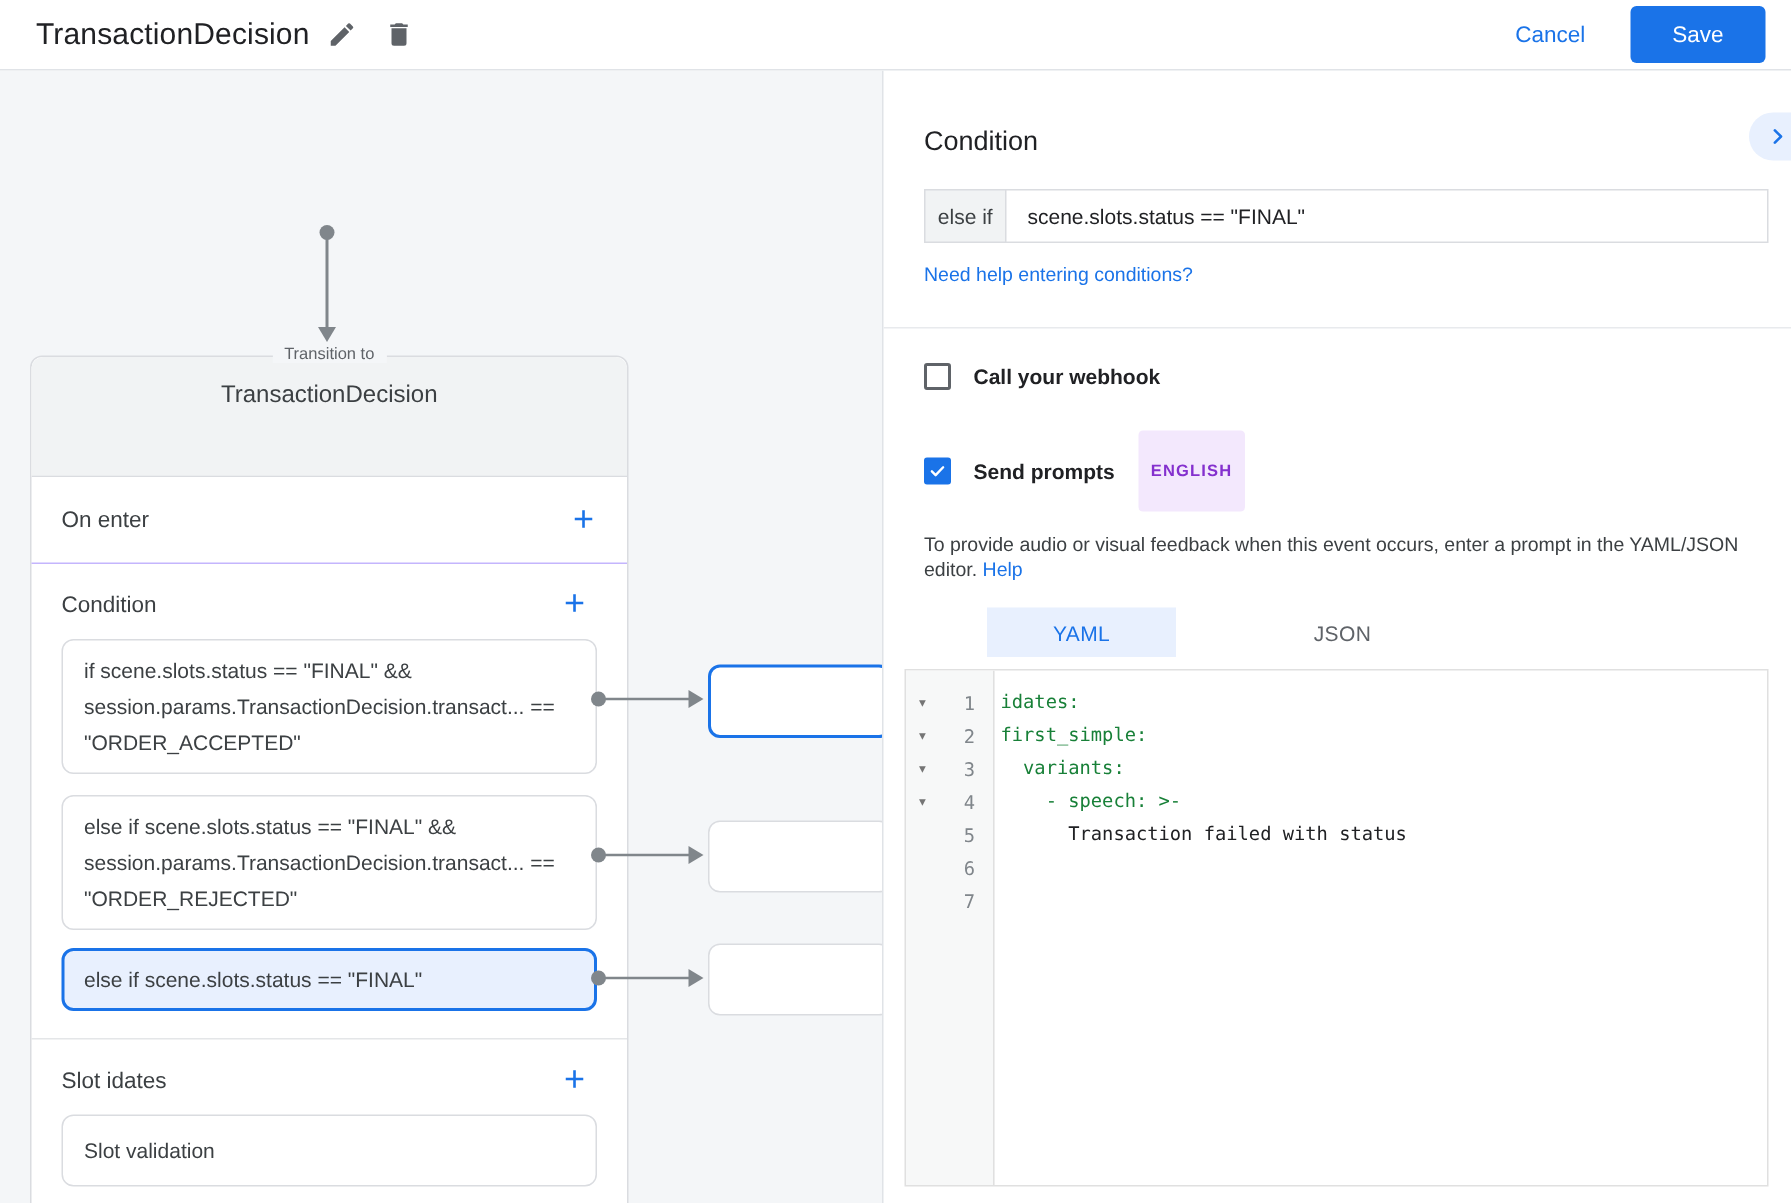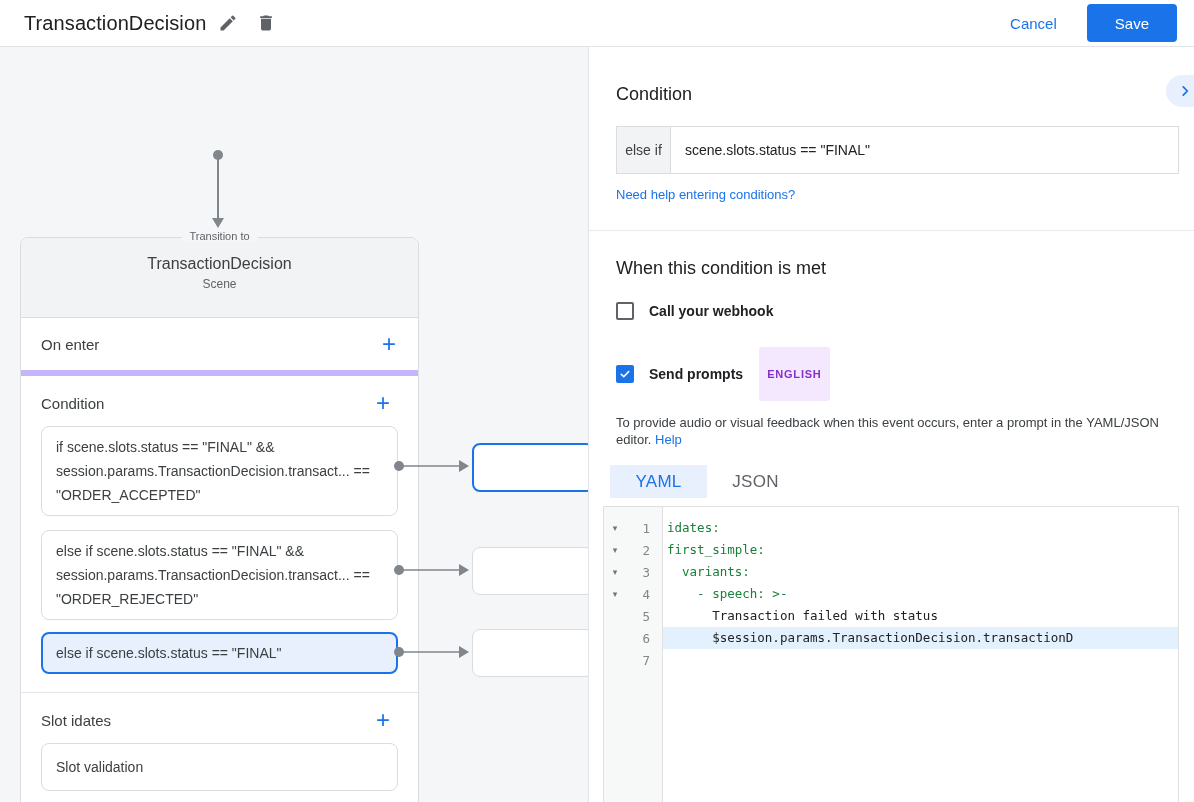--- a/index.html
+++ b/index.html
@@ -33,21 +33,21 @@
     background:#fff; border:1px solid #dadce0; border-radius:8px; }
   .tfrom-value { position:absolute; left:0; right:0; top:34px; text-align:center;
     font-size:15px; color:#202124; }
   .tto { position:absolute; left:20px; top:190px; width:399px; height:575px;
     background:#fff; border:1px solid #dadce0; border-radius:8px 8px 0 0; }
   .tto-header { background:#f1f3f4; border-bottom:1px solid #dadce0;
     border-radius:8px 8px 0 0; padding:17px 10px 15px; text-align:center; height:80px; }
   .tto-title { font-size:16px; color:#3c4043; }
   .tto-subtitle { font-size:12px; color:#5f6368; margin-top:4px; }
   .row-head { display:flex; align-items:center; justify-content:space-between; }
-  .on-enter { height:58px; padding:0 14px 0 20px; border-bottom:6px solid #c4b5fd; }
+  .on-enter { height:58px; padding:0 14px 0 20px; border-bottom:1px solid #c4b5fd; }
   .section-label { font-size:15px; color:#3c4043; }
   .plus { color:#1a73e8; font-size:24px; font-weight:400; line-height:24px;
     background:none; border:none; cursor:pointer; width:30px; height:30px;
     font-family:inherit; }
   .section { padding:12px 20px 18px; border-bottom:1px solid #e4e6e8; }
   .section.last { border-bottom:none; }
   .card { border:1px solid #dadce0; border-radius:8px; background:#fff;
     padding:8px 14px; font-size:14px; line-height:24px; color:#3c4043; cursor:pointer; }
   .card.selected { border:2px solid #1a73e8; background:#e8f0fe; padding:7px 13px; }
   .card.mt8 { margin-top:8px; } .card.mt14 { margin-top:14px; } .card.mt12 { margin-top:12px; }
@@ -59,43 +59,43 @@
   .target-box.b2 { left:472px; top:500px; height:48px; border:1px solid #dadce0; }
   .target-box.b3 { left:472px; top:582px; height:48px; border:1px solid #dadce0; }
 
   
   .panel { position:absolute; left:588px; top:0; width:606px; height:755px;
     background:#fff; border-left:1px solid #e0e3e7; padding:0 16px 0 27px; overflow:hidden; }
   .panel-heading { margin-top:37px; font-size:18px; font-weight:400; color:#202124; }
   .collapse-pill { position:absolute; top:28px; right:-16px; width:44px; height:32px;
     background:#e8f0fe; border:none; border-radius:16px; cursor:pointer;
     display:flex; align-items:center; padding-left:12px; }
-  .cond-row { margin-top:21px; display:flex; height:48px; width:563px; }
+  .cond-row { margin-top:21px; display:flex; height:36px; width:563px; }
   .cond-prefix { width:54px; background:#f1f3f4; border:1px solid #dadce0; border-right:none;
     display:flex; align-items:center; justify-content:center; font-size:14px; color:#3c4043; }
   .cond-input { flex:1; border:1px solid #dadce0; font-size:14px; color:#202124;
     padding:0 14px; font-family:inherit; background:#fff; outline:none; }
   .link { margin-top:13px; font-size:13px; color:#1a73e8; cursor:pointer; width:fit-content; }
   .panel-divider { height:1px; background:#e8eaed; margin:28px -16px 0 -27px; }
   .when-heading { margin-top:27px; font-size:18px; font-weight:400; }
   .check-row { display:flex; align-items:center; margin-top:23px; }
   .check-row.prompts { margin-top:27px; }
   .checkbox { width:18px; height:18px; border:2px solid #5f6368; border-radius:2px;
     background:#fff; cursor:pointer; flex:none; }
   .checkbox.checked { background:#1a73e8; border-color:#1a73e8;
     display:flex; align-items:center; justify-content:center; }
   .check-label { margin-left:15px; font-size:14px; font-weight:700; color:#202124; }
   .lang-badge { margin-left:16px; background:#f3e8fd; color:#8430ce; font-size:11px;
     font-weight:700; letter-spacing:.8px; padding:21px 8px; border-radius:3px; }
   .hint { margin-top:13px; font-size:13px; line-height:17px; color:#3c4043; width:566px; }
   .hint .link-inline { color:#1a73e8; cursor:pointer; }
   .tabs { margin-top:17px; margin-left:-6px; display:flex; }
-  .tab { width:97px; height:33px; display:flex; align-items:center; justify-content:center;
-    font-size:17px; font-weight:500; letter-spacing:.25px; color:#5f6368; cursor:pointer;
-    background:none; border:none; font-family:inherit; }
+  .tab { width:126px; height:33px; display:flex; align-items:center; justify-content:center;
+    font-size:14px; font-weight:500; letter-spacing:.25px; color:#5f6368; cursor:pointer;
+    background:none; border:none; font-family:inherit;margin-left:48px; }
   .tab.active { background:#e8f0fe; color:#1a73e8; }
 
   
   .editor { position:relative; margin-top:8px; margin-left:-13px; width:576px; height:345px;
     border:1px solid #e0e0e0; background:#fff; overflow:hidden; }
   .gutter-bg { position:absolute; left:0; top:0; bottom:0; width:59px;
     background:#f7f8f8; border-right:1px solid #e0e0e0; }
   .code-lines { position:relative; padding-top:10px; }
   .code-line { display:flex; height:22px; align-items:center; }
   .fold-cell { width:22px; text-align:center; font-size:9px; color:#757575; flex:none; }
@@ -134,21 +134,20 @@
 
 <div class="workspace">
 
   <div class="canvas">
 
 
     <div class="tto">
       <span class="legend">Transition to</span>
       <div class="tto-header">
         <div class="tto-title">TransactionDecision</div>
-        <div class="tto-subtitle">Scene</div>
       </div>
 
       <div class="row-head on-enter">
         <span class="section-label">On enter</span>
         <button class="plus"><span>+</span></button>
       </div>
 
       <div class="section">
         <div class="row-head">
           <span class="section-label">Condition</span>
@@ -207,21 +206,20 @@
 
     <div class="cond-row">
       <div class="cond-prefix">else if</div>
       <input class="cond-input" type="text" value="scene.slots.status == &quot;FINAL&quot;" style="">
     </div>
 
     <div class="link">Need help entering conditions?</div>
 
     <div class="panel-divider"></div>
 
-    <h2 class="when-heading">When this condition is met</h2>
 
     <div class="check-row">
       <span class="checkbox"></span>
       <span class="check-label">Call your webhook</span>
     </div>
 
     <div class="check-row prompts">
       <span class="checkbox checked">
         <span style="display:flex">
           <svg width="12" height="12" viewBox="0 0 24 24" fill="none" stroke="#fff" stroke-width="3.2" stroke-linecap="round" stroke-linejoin="round">
@@ -264,21 +262,20 @@
           <span class="code-cell green">    - speech: &gt;-</span>
         </div>
         <div class="code-line">
           <span class="fold-cell"></span>
           <span class="num-cell">5</span>
           <span class="code-cell">      Transaction failed with status</span>
         </div>
         <div class="code-line">
           <span class="fold-cell"></span>
           <span class="num-cell">6</span>
-          <span class="code-cell hl">      $session.params.TransactionDecision.transactionD</span>
         </div>
         <div class="code-line">
           <span class="fold-cell"></span>
           <span class="num-cell">7</span>
           <span class="code-cell"></span>
         </div>
       </div>
     </div>
   </aside>
 </div>

